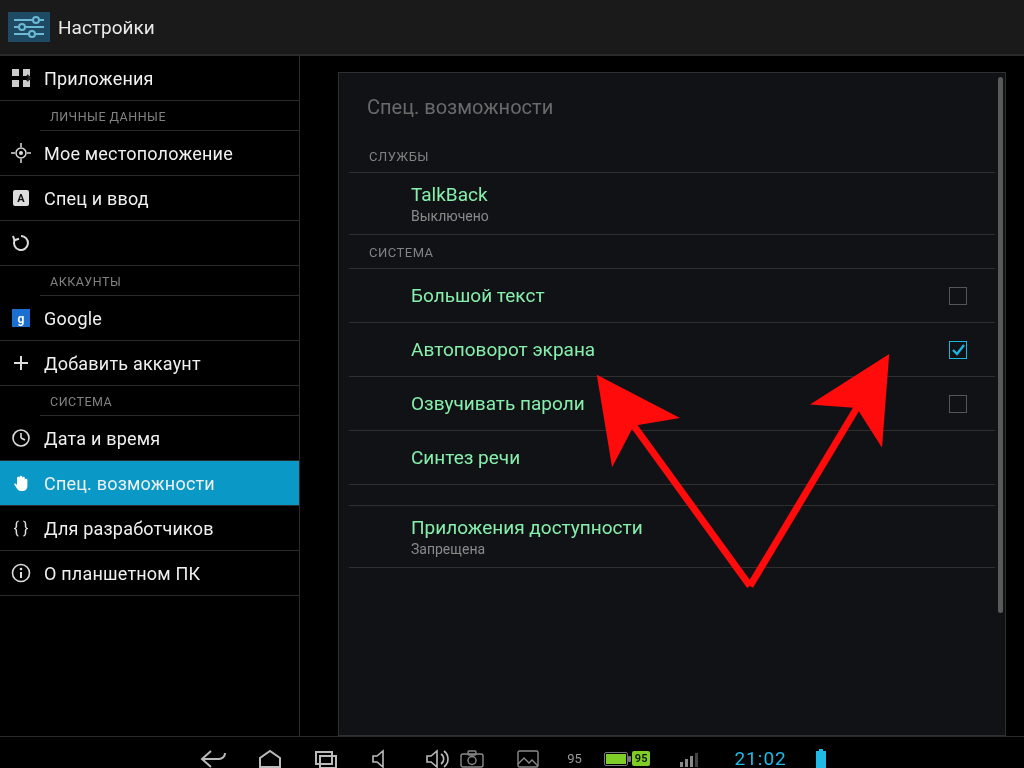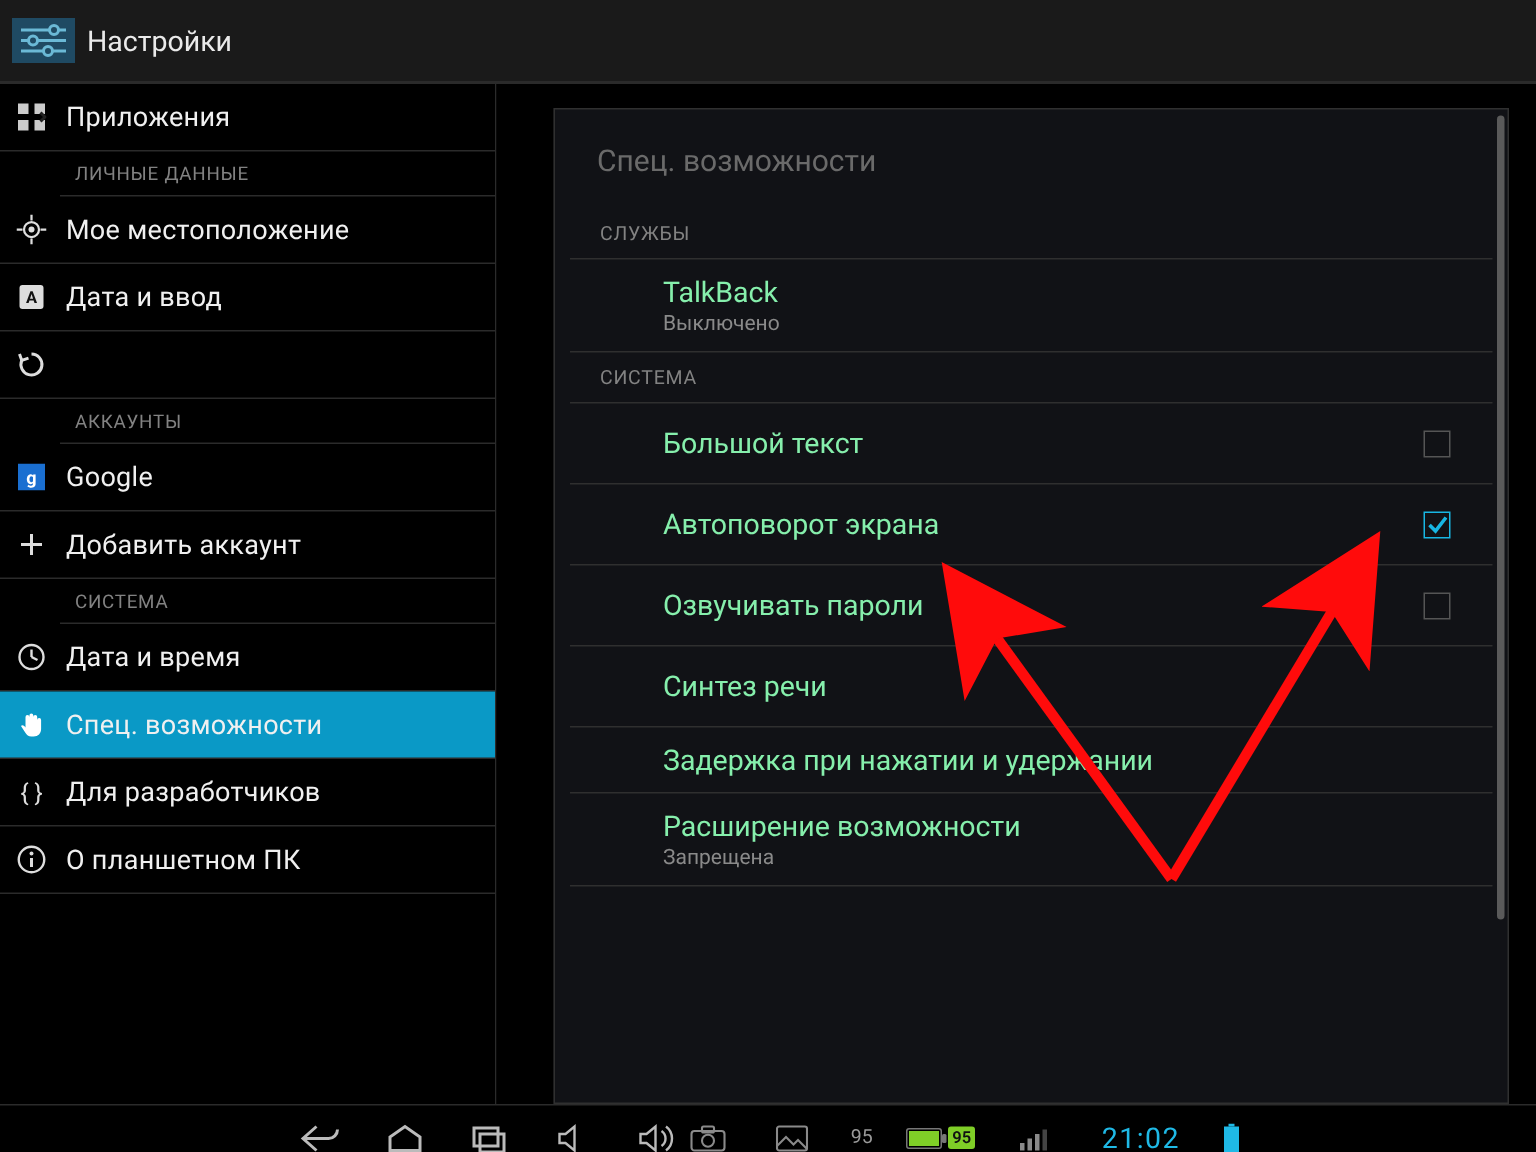--- a/index.html
+++ b/index.html
@@ -1,21 +1,21 @@
 <!DOCTYPE html>
 <html><head>
 <meta charset="utf-8">
 <style>
   * { margin:0; padding:0; box-sizing:border-box; font-family: Roboto, "Segoe UI", Arial, sans-serif; -webkit-font-smoothing:antialiased; }
   body { width:1024px; height:768px; background:#000; overflow:hidden; color:#fff; position:relative; }
   .titlebar { height:56px; background:#1a1a1a; border-bottom:2px solid #2a2a2a; display:flex; align-items:center; padding:0 4px; }
   .title-icon { width:50px; height:36px; display:flex; align-items:center; justify-content:center; }
   .title-text { font-size:19px; color:#eaeaea; margin-left:4px; }
   .main { display:flex; height:calc(768px - 44px - 44px); }
-  .sidebar { width:331px; background:#000; border-right:1px solid #2b2b2b; overflow:hidden; }
+  .sidebar { width:300px; background:#000; border-right:1px solid #2b2b2b; overflow:hidden; }
   .content { flex:1; background:#000; padding:16px 18px 0 38px; position:relative; }
   .panel { border:1px solid #303030; background:#111216; height:100%; overflow:hidden; position:relative; }
   .sb-item { display:flex; align-items:center; height:45px; padding:0 10px 0 10px; border-bottom:1px solid #2b2b2b; cursor:pointer; }
   .sb-item.selected { background:#0a99c6; }
   .sb-icon { width:22px; height:22px; display:flex; align-items:center; justify-content:center; margin-right:12px; color:#e8e8e8; }
   .sb-label { font-size:18px; color:#f0f0f0; letter-spacing:.2px; }
   .sb-header { font-size:12.5px; color:#828282; letter-spacing:.5px; padding:8px 10px 6px; border-bottom:1px solid #2b2b2b; text-transform:uppercase;margin-left:40px; }
   .panel-title { font-size:20px; color:#6a6a6a; padding:22px 20px 20px 28px; }
   .sec-header { font-size:13px; color:#828282; letter-spacing:.5px; padding:10px 20px 8px; border-bottom:1px solid #2f2f2f; margin:0 10px; }
   .row { display:flex; align-items:center; justify-content:space-between; padding:15px 28px 15px 62px; border-bottom:1px solid #2f2f2f; margin:0 10px; cursor:pointer; }
@@ -91,21 +91,21 @@
     </div>
 
 
     <div class="sb-item">
       <span class="sb-icon">
         <svg width="18" height="18" viewBox="0 0 18 18">
             <rect x="1" y="1" width="16" height="16" rx="2" fill="#ddd"></rect>
             <text x="9" y="13" text-anchor="middle" font-size="11" font-weight="700" fill="#111">A</text>
           </svg>
       </span>
-      <span class="sb-label">Дата и ввод</span>
+      <span class="sb-label">Спец и ввод</span>
     </div>
 
     <div class="sb-item">
       <span class="sb-icon">
         <svg width="20" height="20" viewBox="0 0 20 20">
             <path d="M10 3 a7 7 0 1 1 -6.5 4.3" fill="none" stroke="#ddd" stroke-width="2"></path>
             <polyline points="2,3 3.5,7.3 8,5.8" fill="none" stroke="#ddd" stroke-width="2"></polyline>
           </svg>
       </span>
     </div>
@@ -214,27 +214,26 @@
       </div>
 
       <div class="row">
         <div class="txt">
             <span class="primary">Синтез речи</span>
           </div>
       </div>
 
       <div class="row" style="padding-top:10px;padding-bottom:10px;">
         <div class="txt">
-          <span class="primary">Задержка при нажатии и удержании</span>
         </div>
       </div>
 
       <div class="row" style="padding-top:10px;padding-bottom:10px;">
         <div class="txt">
-          <span class="primary">Расширение возможности</span>
+          <span class="primary">Приложения доступности</span>
           <span class="secondary">Запрещена</span>
         </div>
       </div>
 
       <div class="scrollbar-track">
         <div class="scrollbar-thumb"></div>
       </div>
     </div>
 
     <svg class="arrow-overlay" style="left:0;top:0;" width="655" height="680" viewBox="0 0 655 680">

